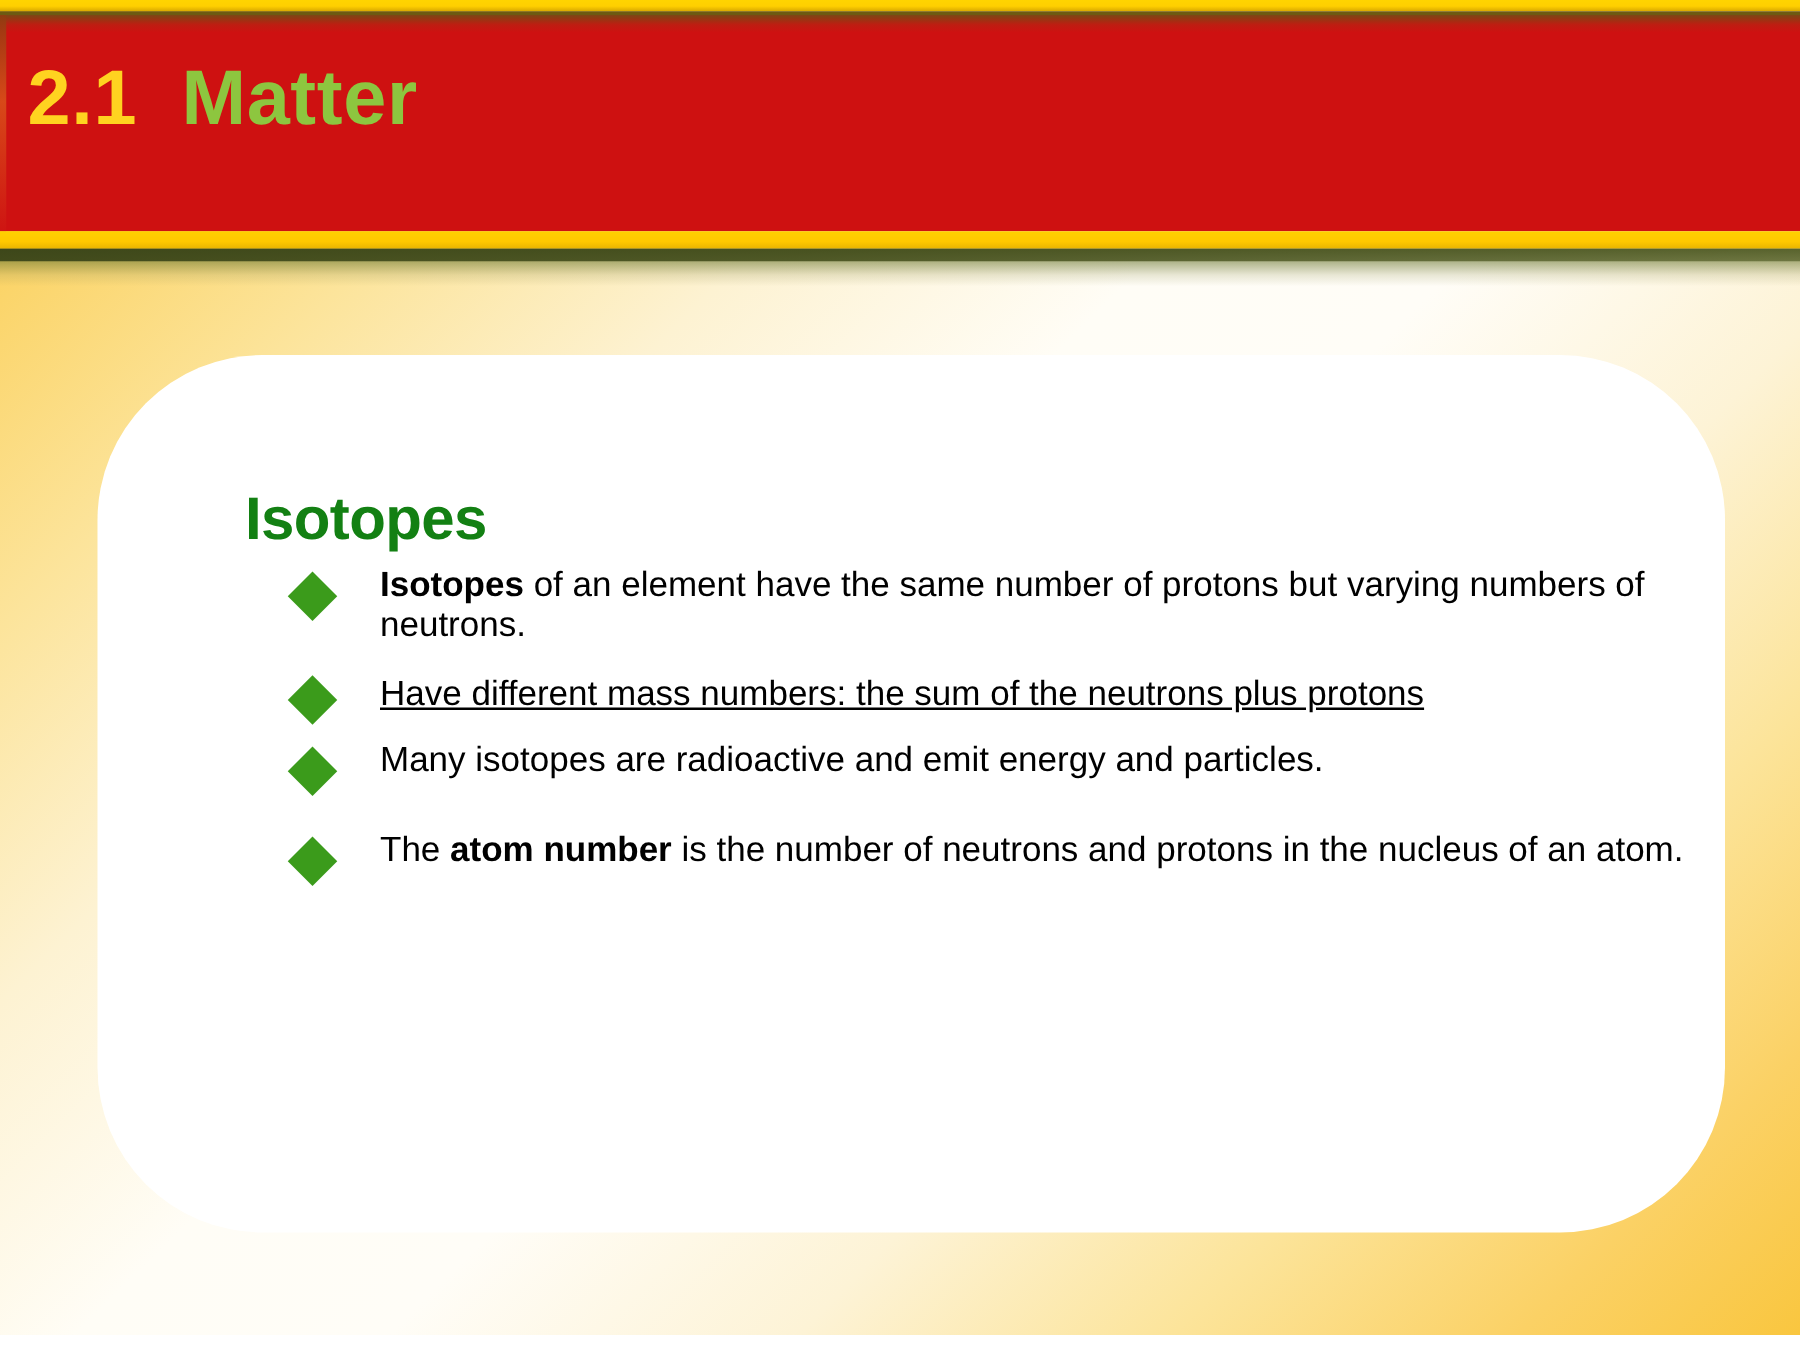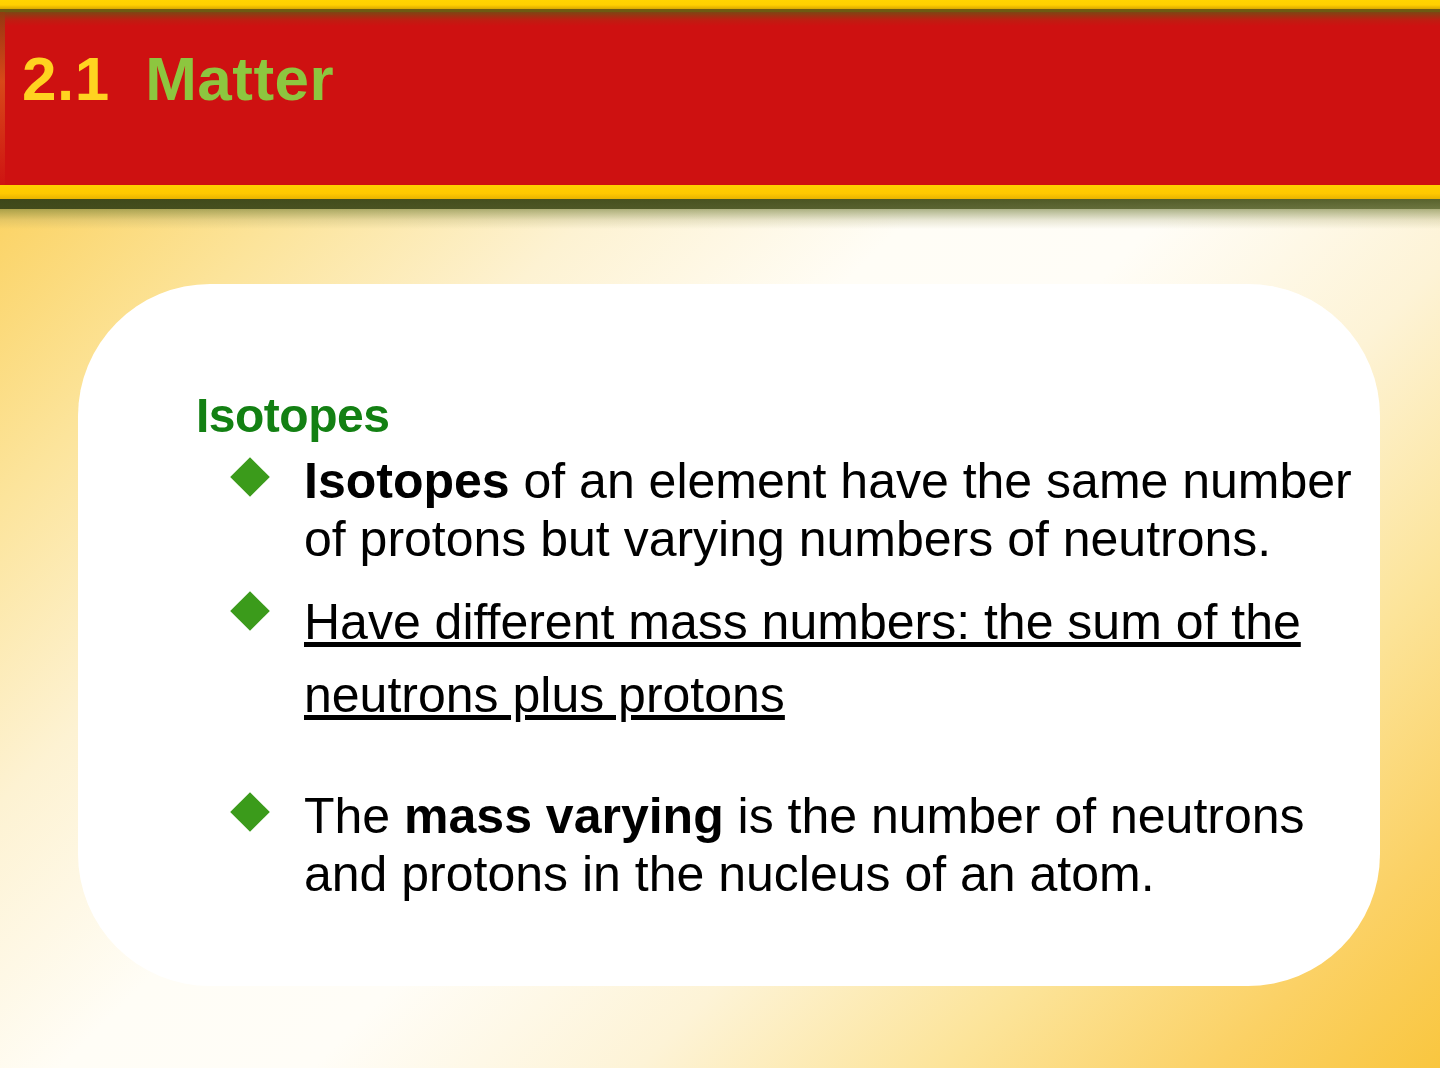--- a/index.html
+++ b/index.html
@@ -131,21 +131,21 @@
   #bullets {
     position: absolute;
     left: 234px;
     top: 452px;
     width: 1160px;
   }
   .bullet {
     position: relative;
     padding-left: 70px;
     color: #000000;
-    font-size: 50px;
+    font-size: 28px;
     line-height: 1.16;
   }
   .bullet .marker {
     position: absolute;
     left: 2px;
     top: 11px;
     width: 28px;
     height: 28px;
     background: #3b9b1b;
     transform: rotate(45deg);
@@ -189,23 +189,27 @@
 
     <div class="gap-1"></div>
 
     <div class="bullet loose">
       <span class="marker"></span>
       <span>Have different mass numbers: the sum of the neutrons plus protons</span>
     </div>
 
     <div class="gap-2"></div>
 
+    <div class="bullet">
+      <span class="marker"></span>
+      <span>Many isotopes are radioactive and emit energy and particles.</span>
+    </div>
 
     <div class="gap-3"></div>
 
     <div class="bullet">
       <span class="marker"></span>
-      <span><span>The </span><b>mass varying</b><span> is the number of neutrons and protons in the nucleus of an atom.</span></span>
+      <span><span>The </span><b>atom number</b><span> is the number of neutrons and protons in the nucleus of an atom.</span></span>
     </div>
 
   </div>
 
 </div>
 
 </body></html>

